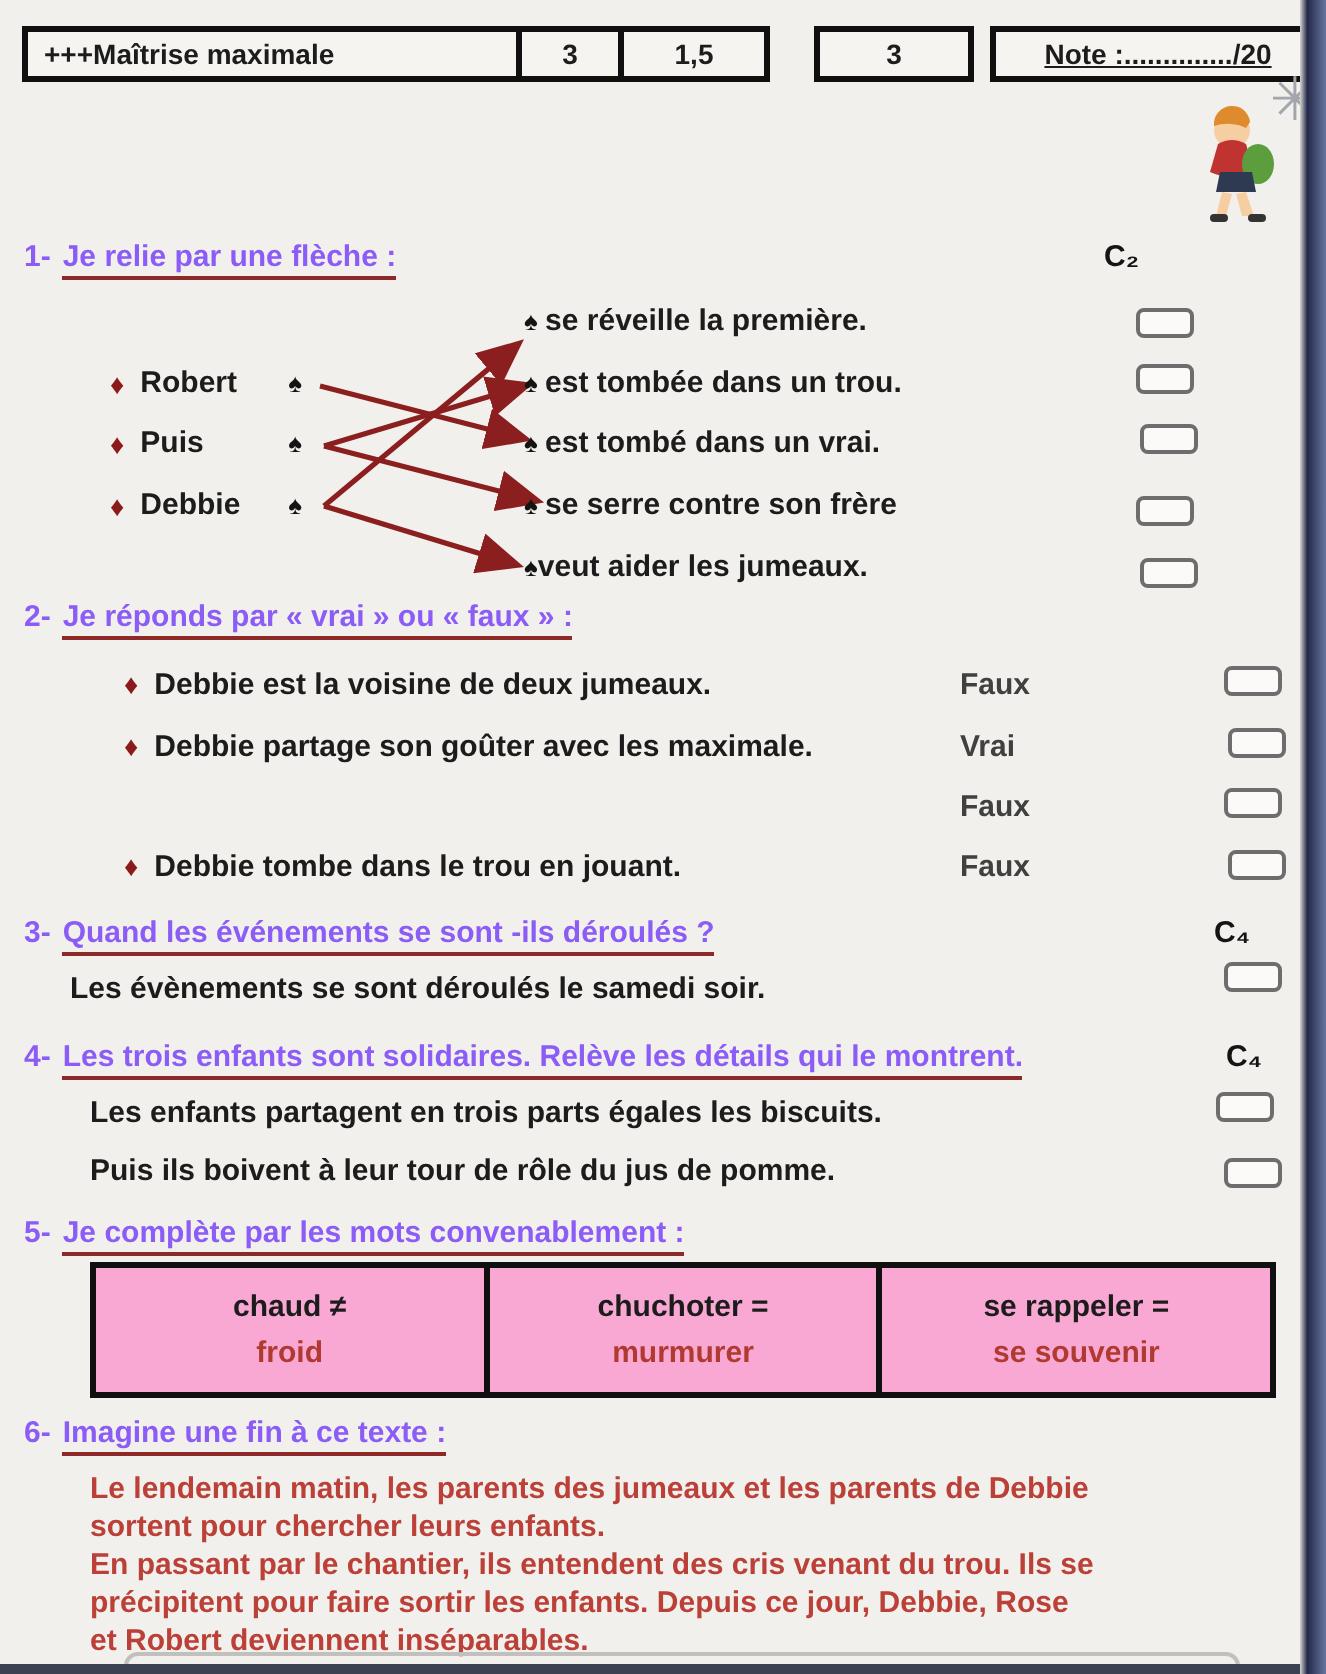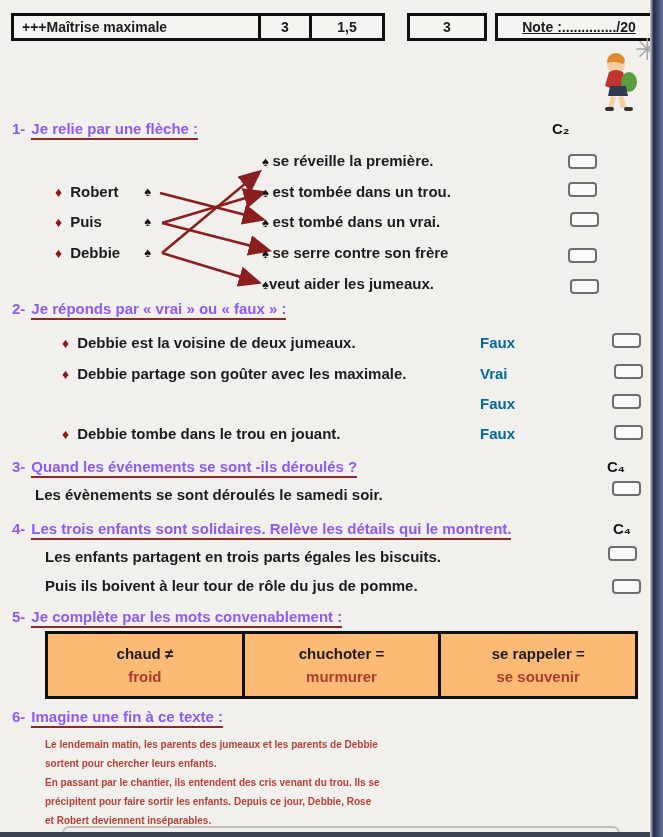--- a/index.html
+++ b/index.html
@@ -34,31 +34,31 @@
   .chk { position:absolute; width:29px; height:15px; border:2px solid #6d6d6d;
          border-radius:4px; background:rgba(255,255,255,.65); }
   
   #match { position:absolute; top:146px; left:0; width:663px; height:158px; }
   .mleft { position:absolute; left:55px; display:flex; align-items:center; font-size:15px; }
   .mleft .name { display:inline-block; width:74px; }
   .mright { position:absolute; left:262px; font-size:15px; white-space:nowrap; }
   #arrows { position:absolute; top:0; left:0; }
   
   .vfrow-st { left:62px; }
-  .vfans { position:absolute; left:480px; font-size:15px; color:#0369a1; }
+  .vfans { position:absolute; left:480px; font-size:15px; color:#404040; }
   
   #syntable { position:absolute; top:631px; left:45px; width:593px; height:68px;
-              border:3px solid #101010; display:flex; background:#fdba74; }
+              border:3px solid #101010; display:flex; background:#f9a8d4; }
   .syncell { flex:1; border-right:3px solid #101010; display:flex; flex-direction:column;
              align-items:center; justify-content:center; gap:6px; font-size:15px; }
   .syncell:last-child { border-right:none; }
   .synans { color:#b03a30; }
   
   #ending { position:absolute; top:735px; left:45px; width:605px;
-            font-size:10px; line-height:19px; color:#bb4038; }
+            font-size:15px; line-height:19px; color:#bb4038; }
   
   .right-band { position:absolute; top:0; right:0; width:13px; height:837px;
     background:linear-gradient(to right,#d8d6d2 0%,#23284a 28%,#3c4668 55%,#67749e 100%); }
   .bottom-band { position:absolute; left:0; bottom:0; width:663px; height:5px; background:#3b4252; }
   .cut-table { position:absolute; top:826px; left:62px; width:558px; height:18px;
     border:2px solid #c2c0bc; border-radius:7px; background:transparent; }
 </style>
 </head>
 <body>
 

